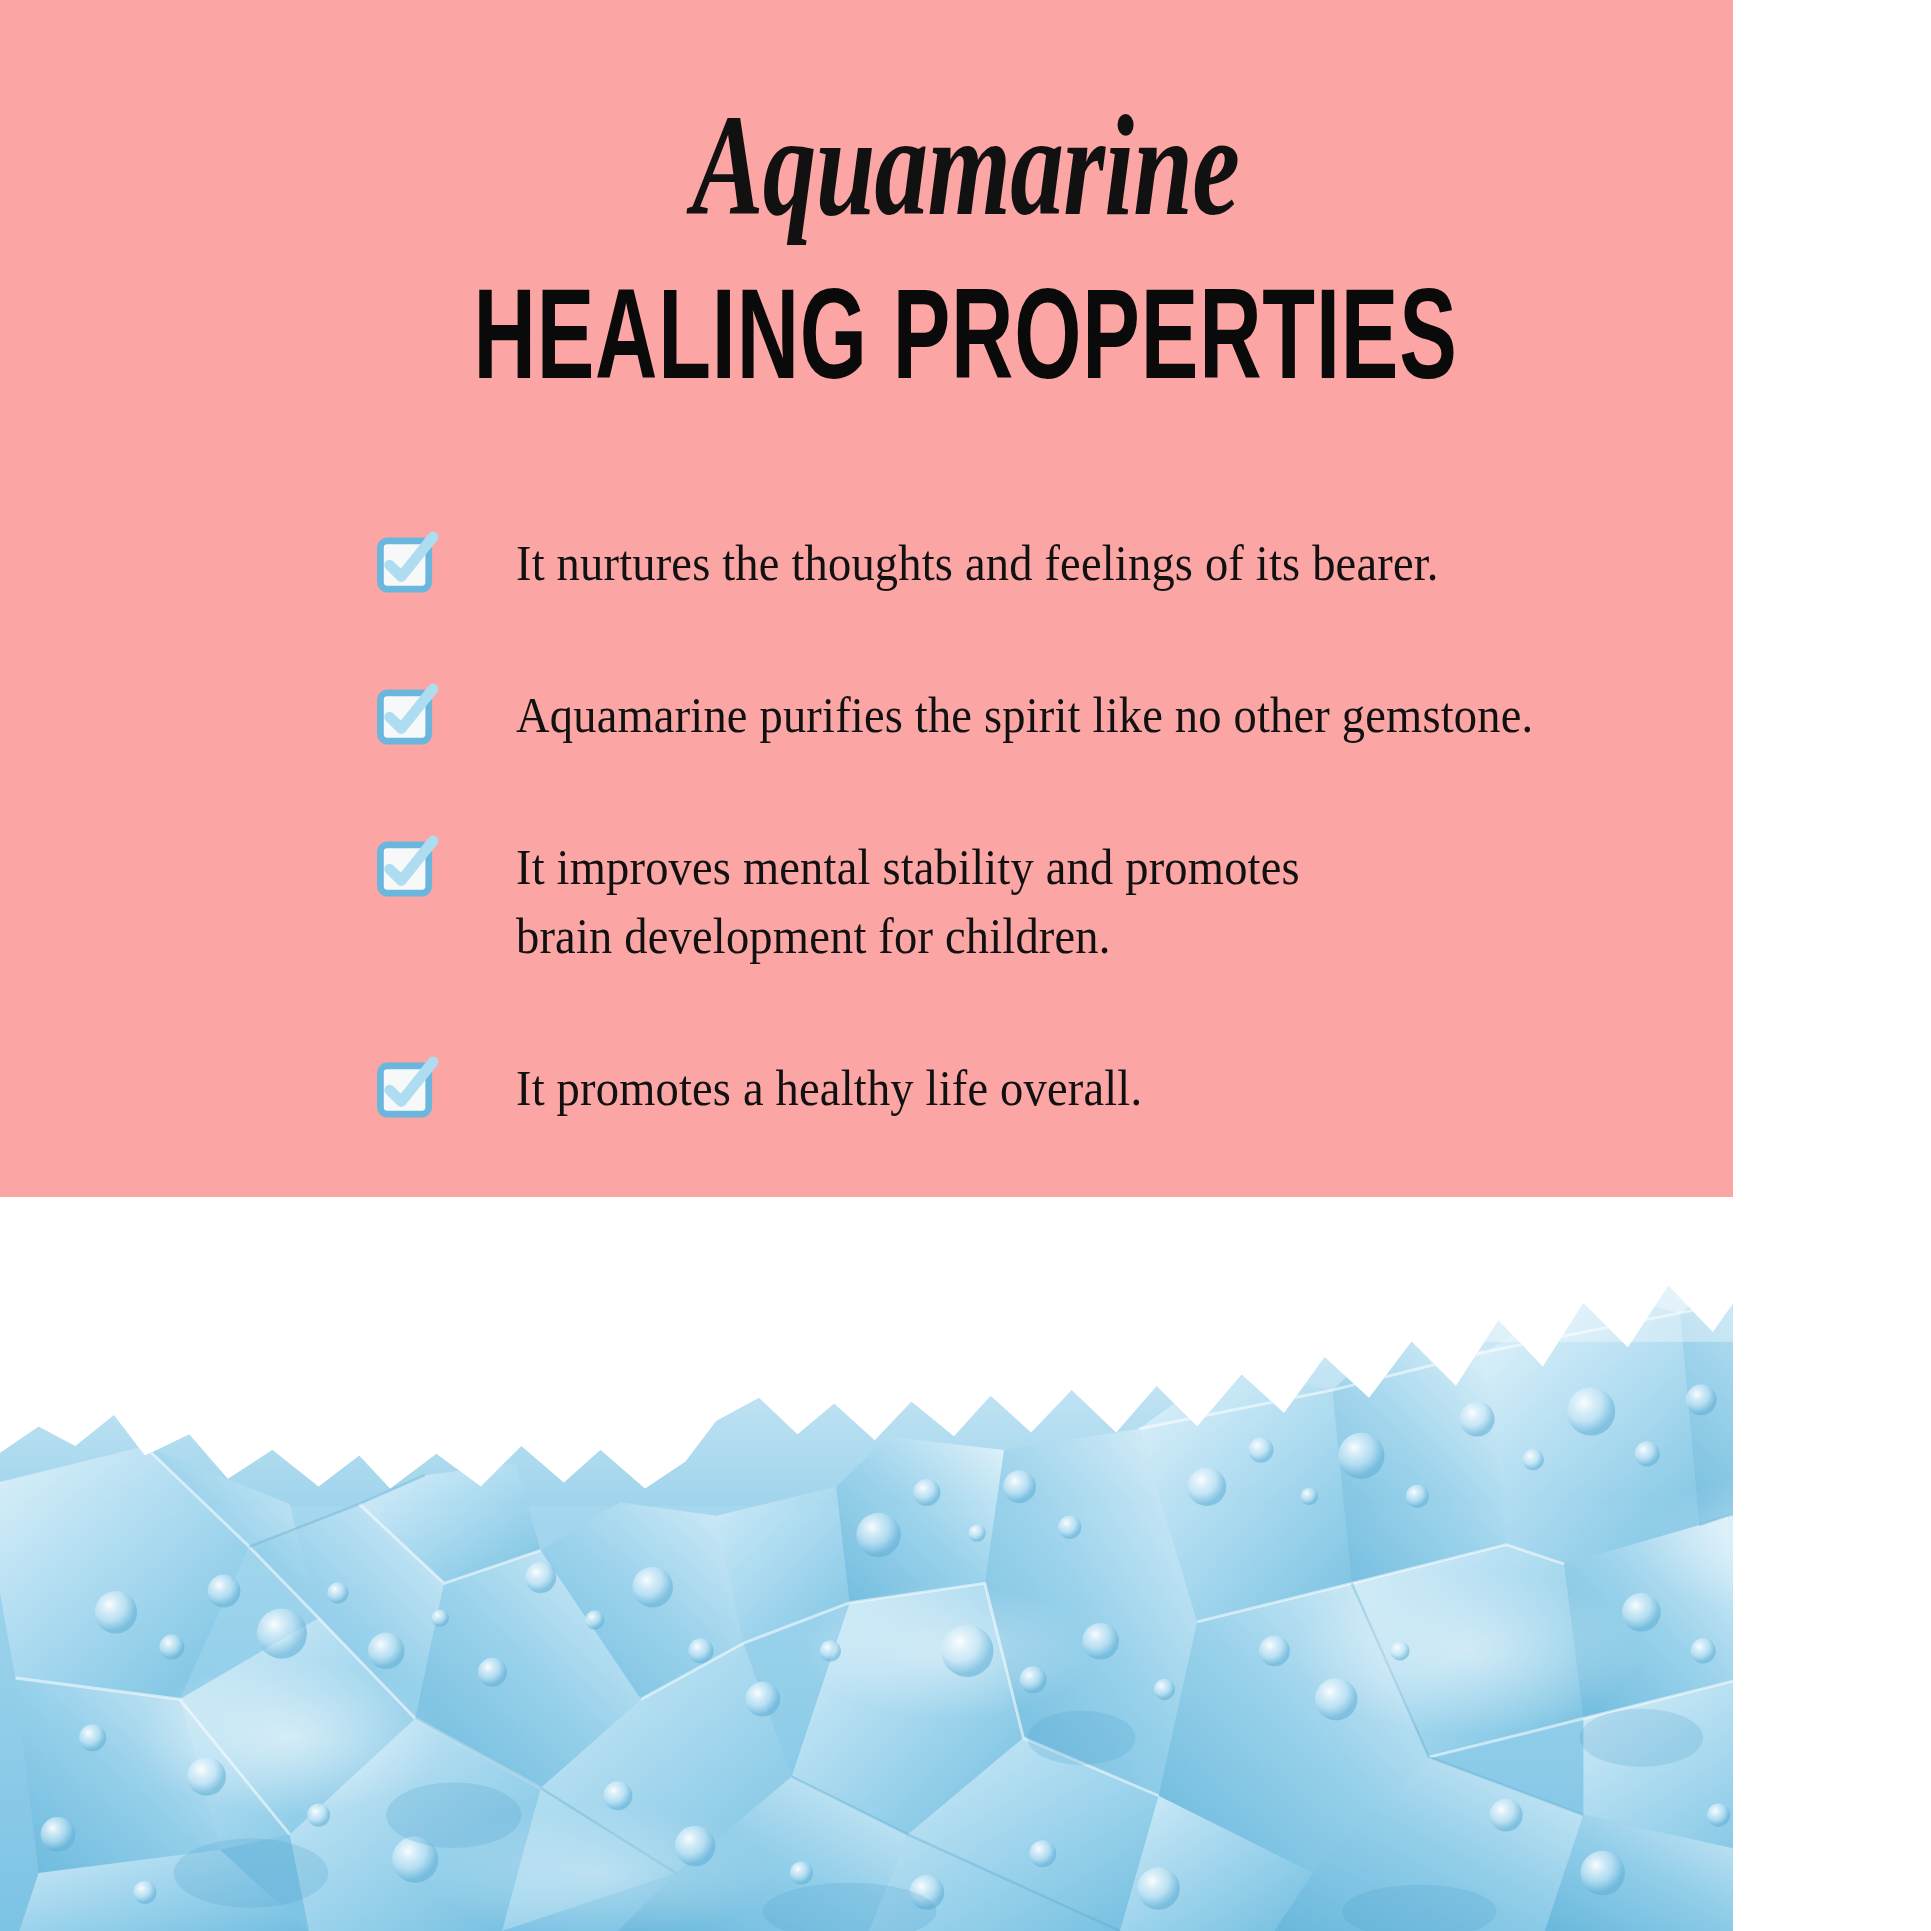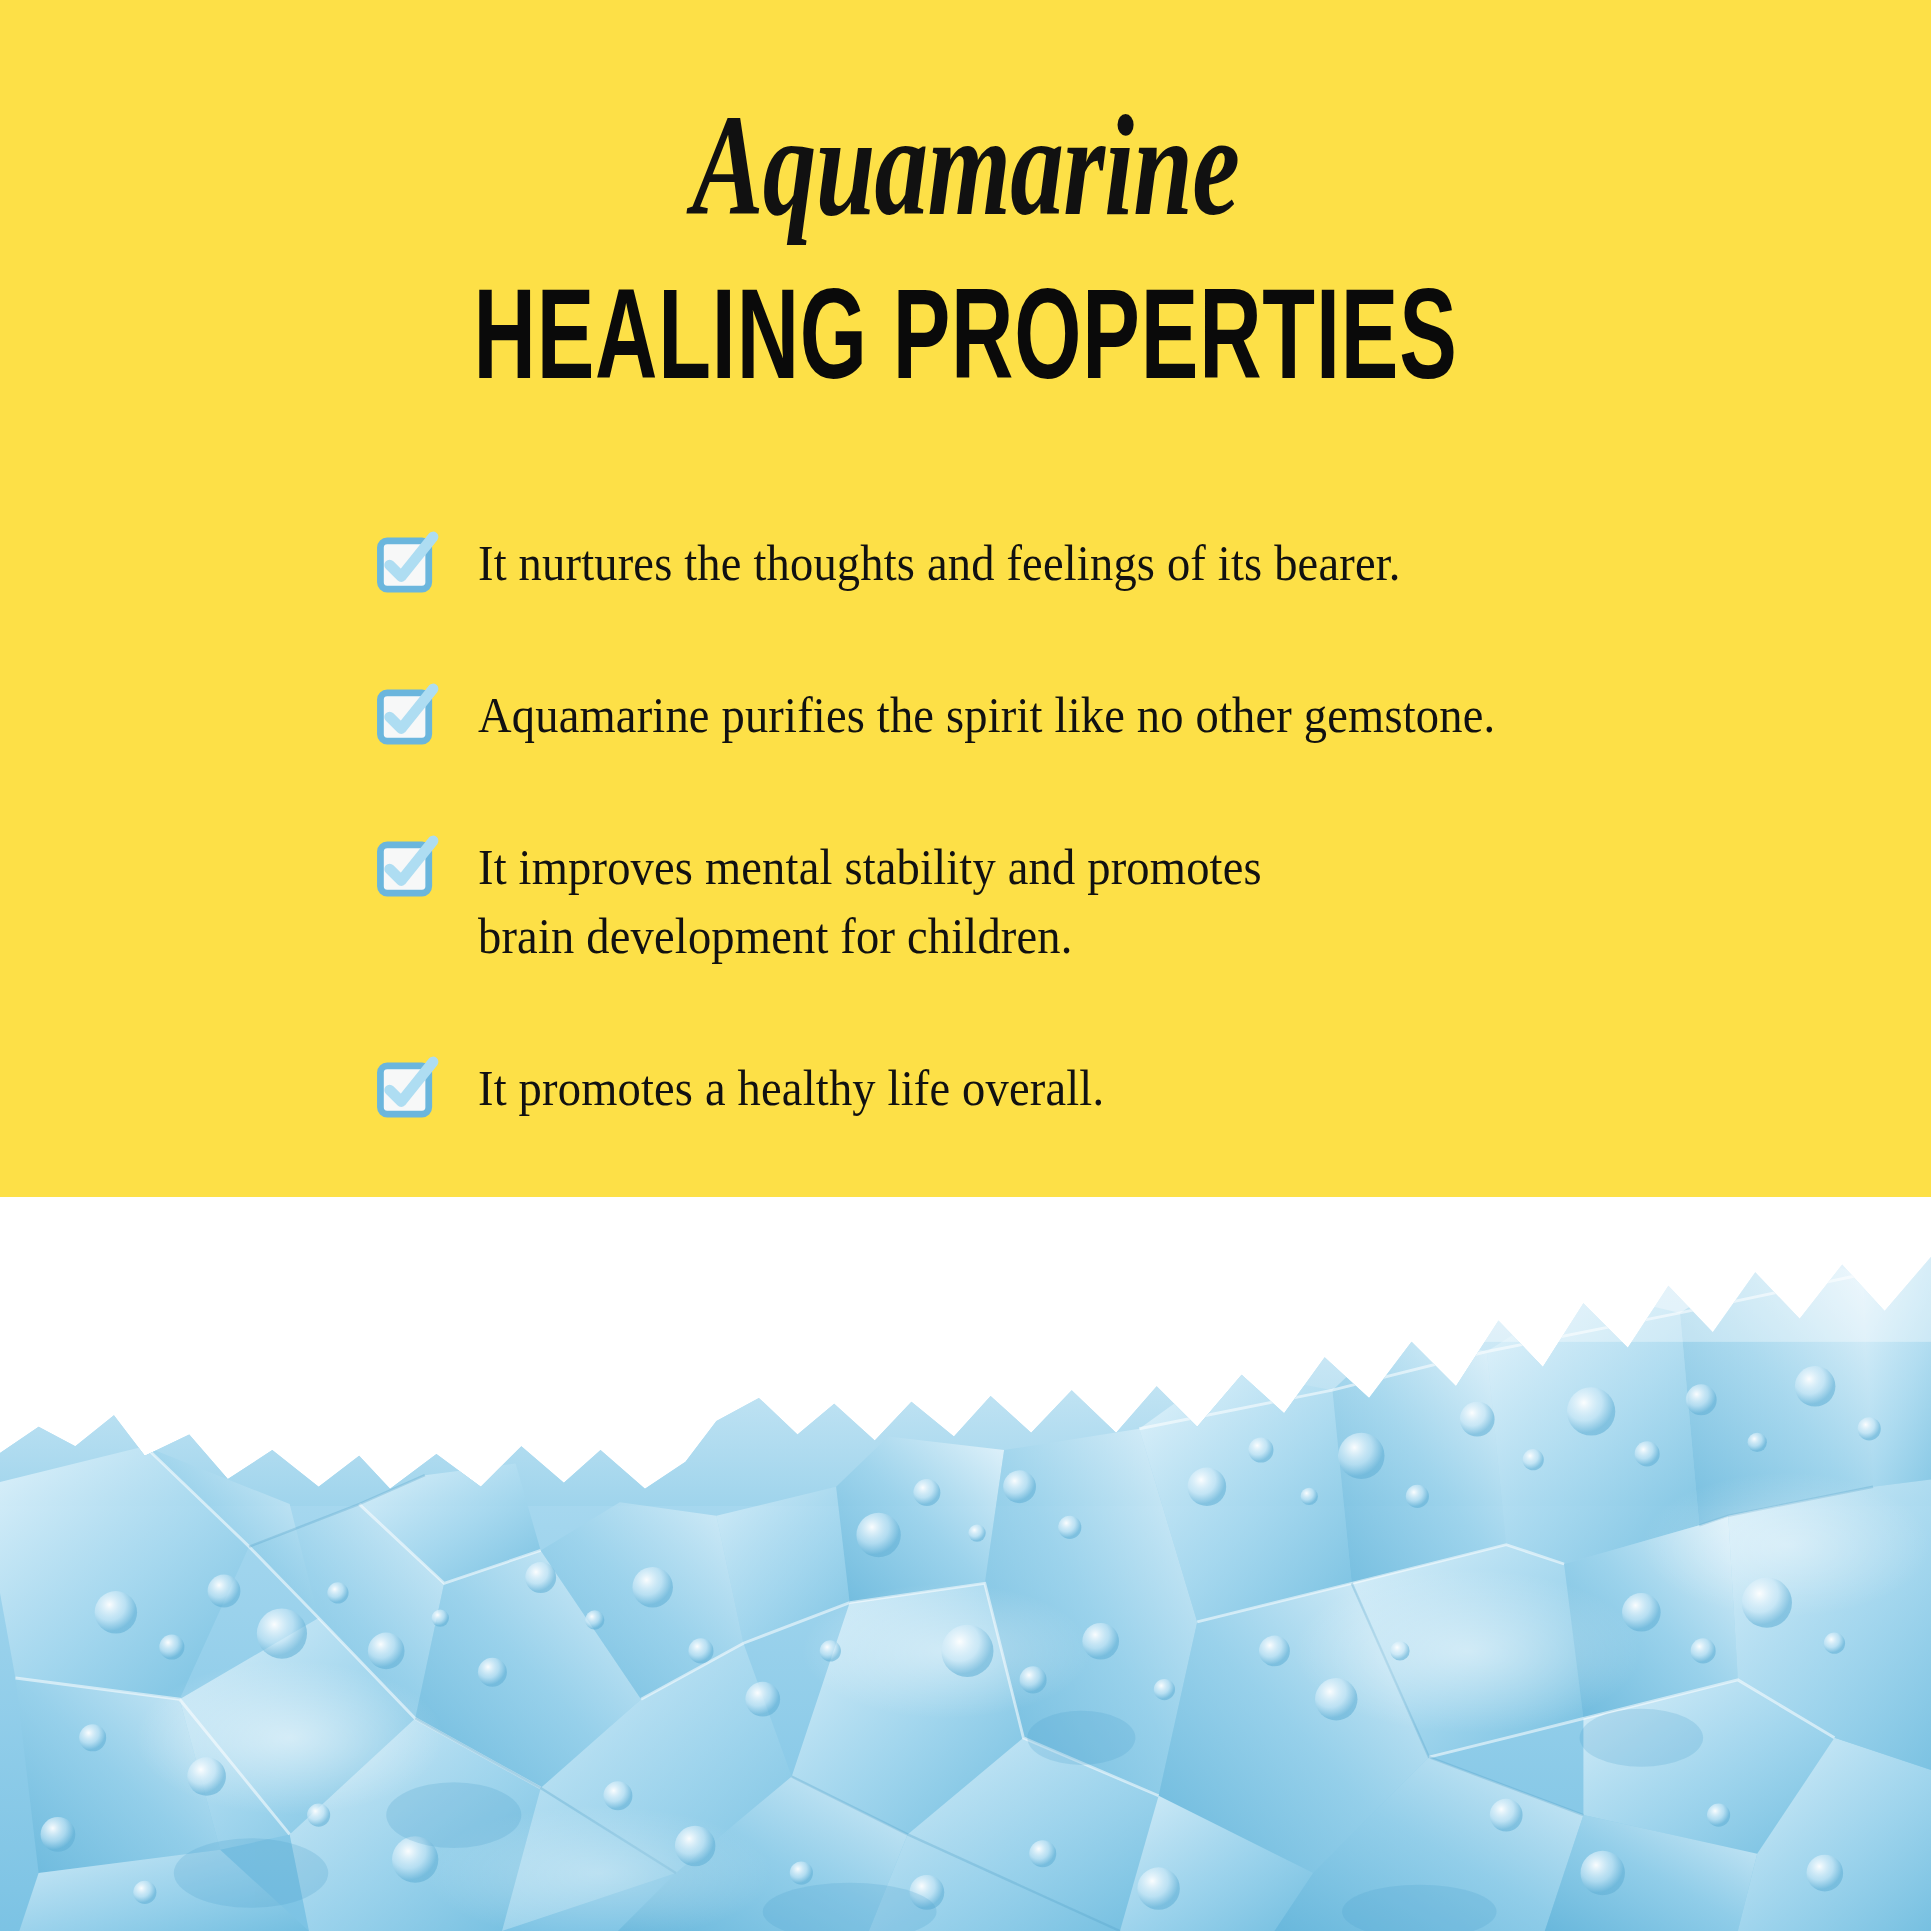--- a/index.html
+++ b/index.html
@@ -2,23 +2,23 @@
 <html><head>
 <meta charset="utf-8">
 <style>
   html, body {
     margin: 0;
     padding: 0;
     background: #ffffff;
   }
   #poster {
     position: relative;
-    width: 1931px;
+    width: 1733px;
     height: 1931px;
-    background: #fde047;
+    background: #fca5a5;
     overflow: hidden;
     font-family: "Liberation Serif", serif;
   }
 
   
   .header {
     position: absolute;
     top: 0;
     left: 0;
     width: 1931px;
@@ -55,20 +55,21 @@
   .list {
     position: absolute;
     left: 378px;
     top: 529px;
     width: 1429px;
   }
   .item {
     display: flex;
     align-items: flex-start;
     margin-bottom: 58px;
+    gap: 38px;
   }
   .item.gap-lg { margin-bottom: 83px; }
 
   .checkbox {
     position: relative;
     width: 58px;
     height: 58px;
     flex: 0 0 58px;
     margin-top: 5.8px;
   }

